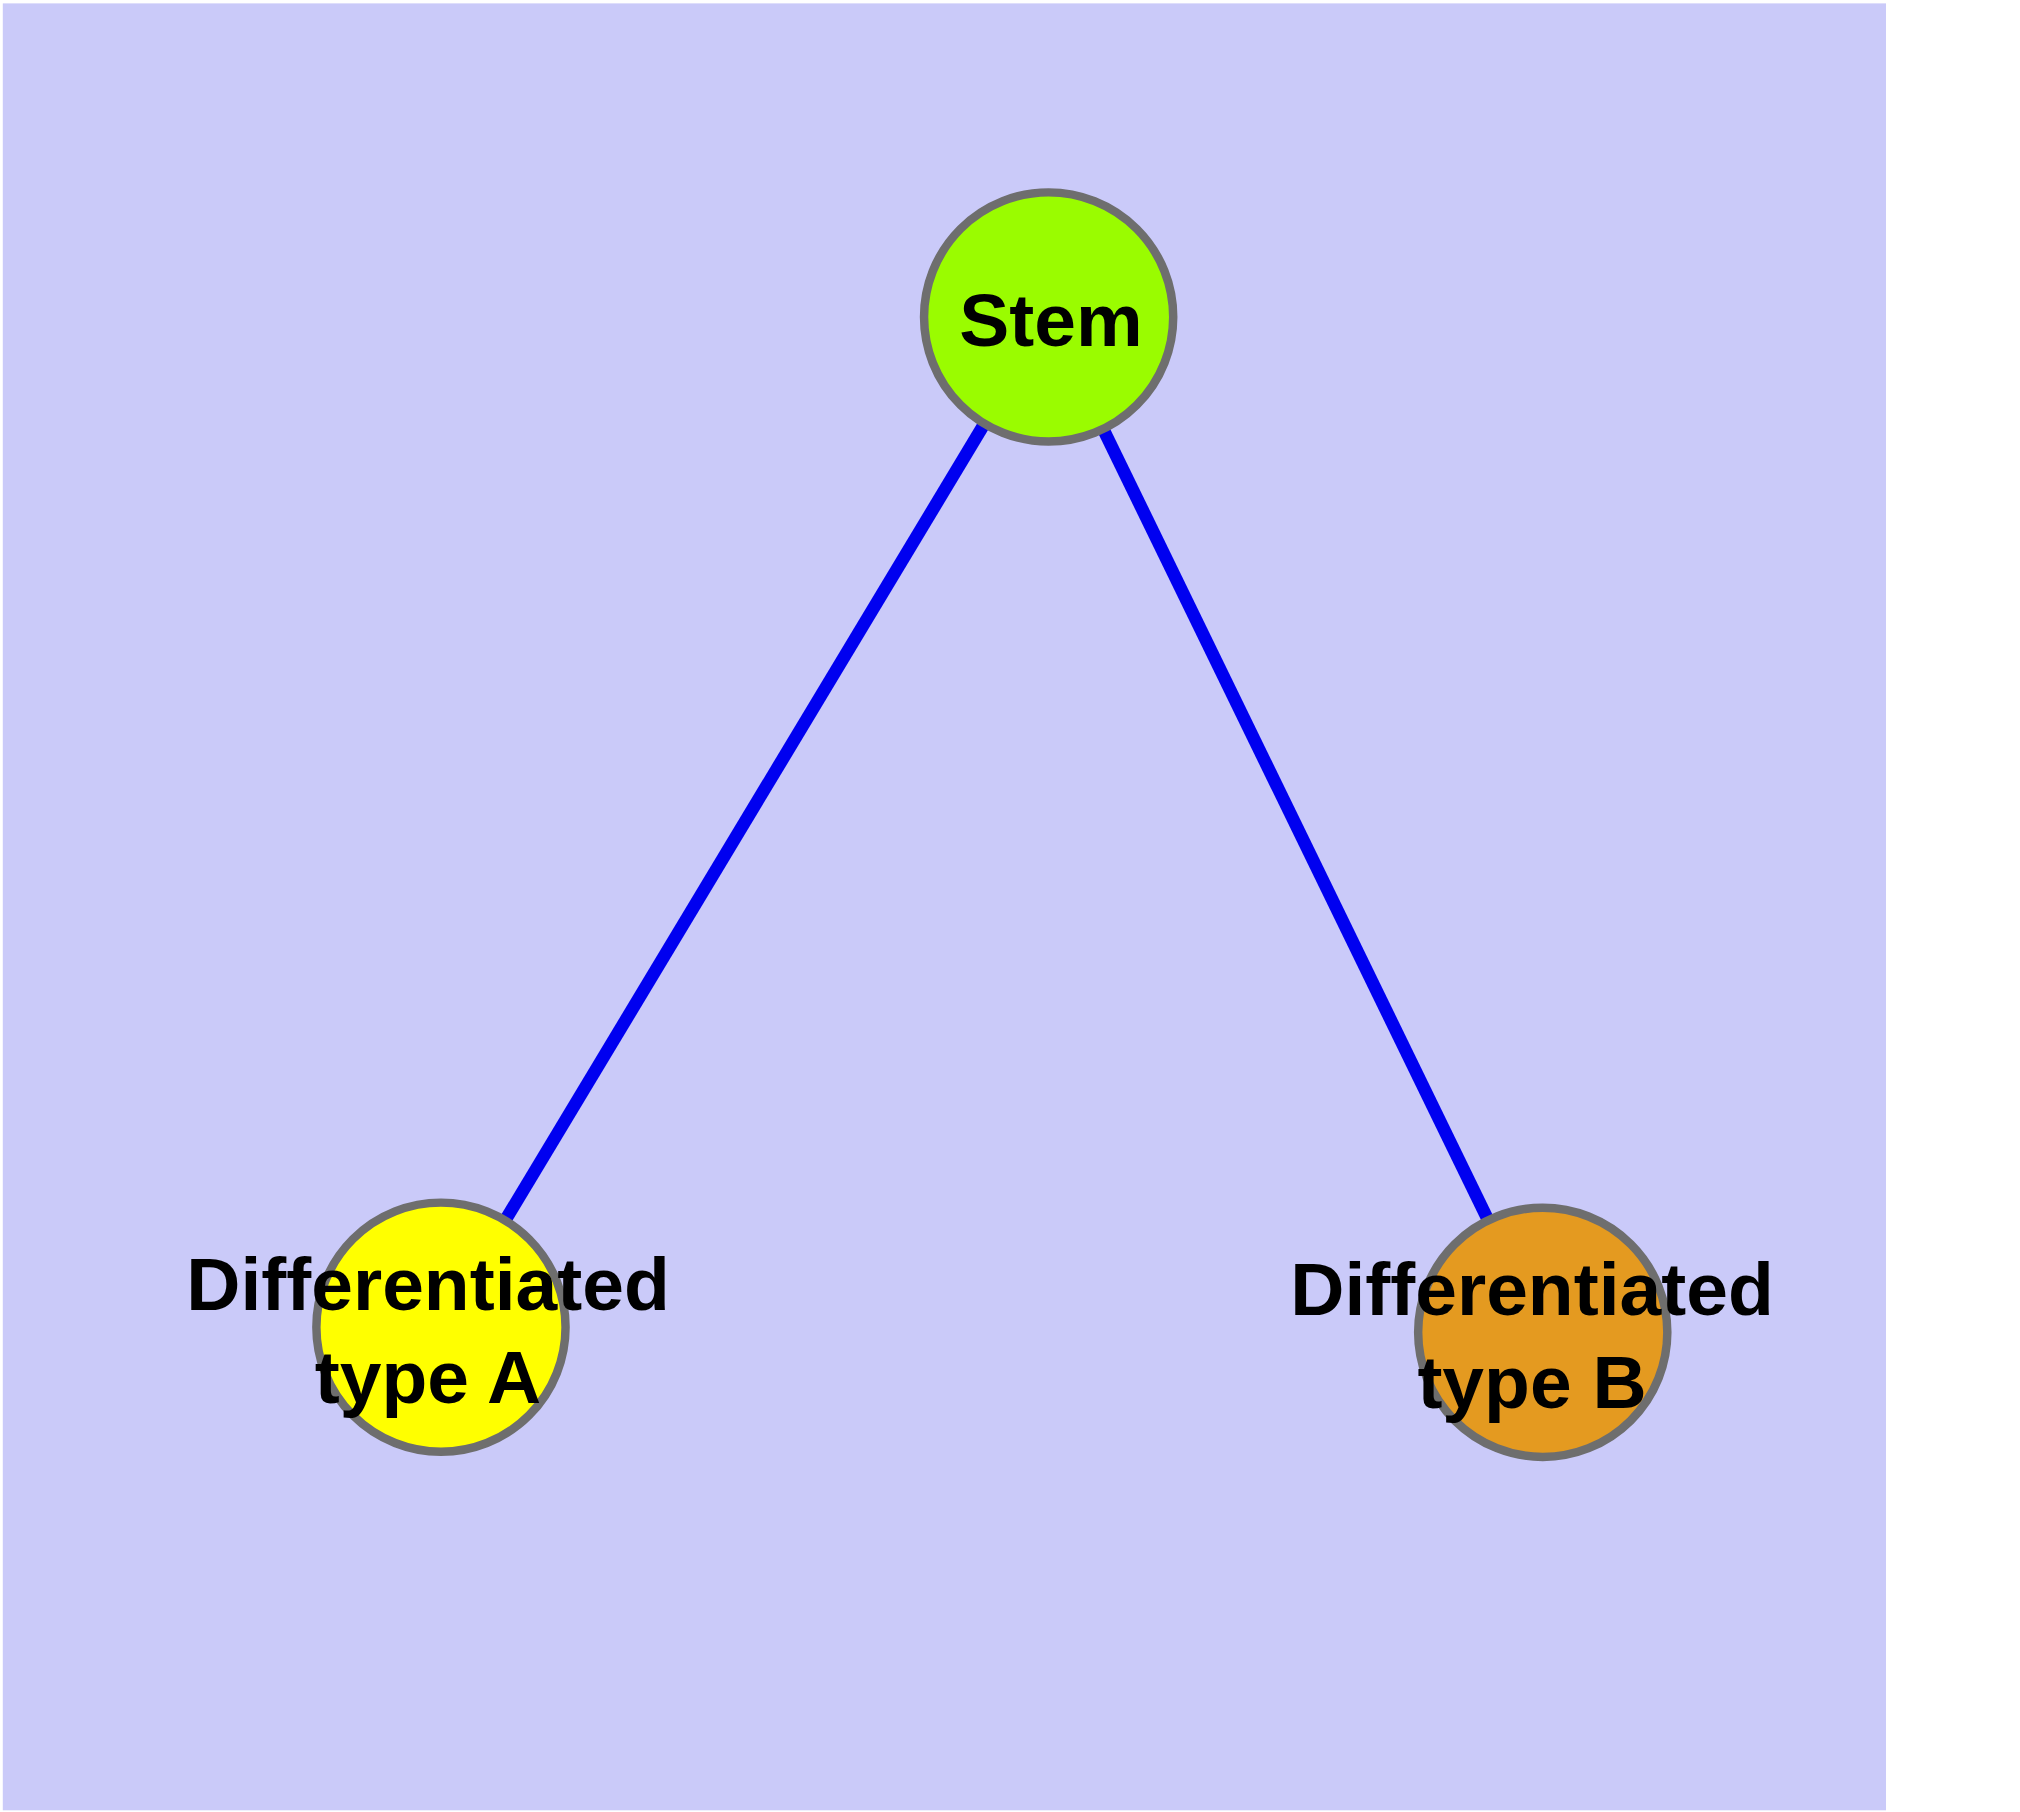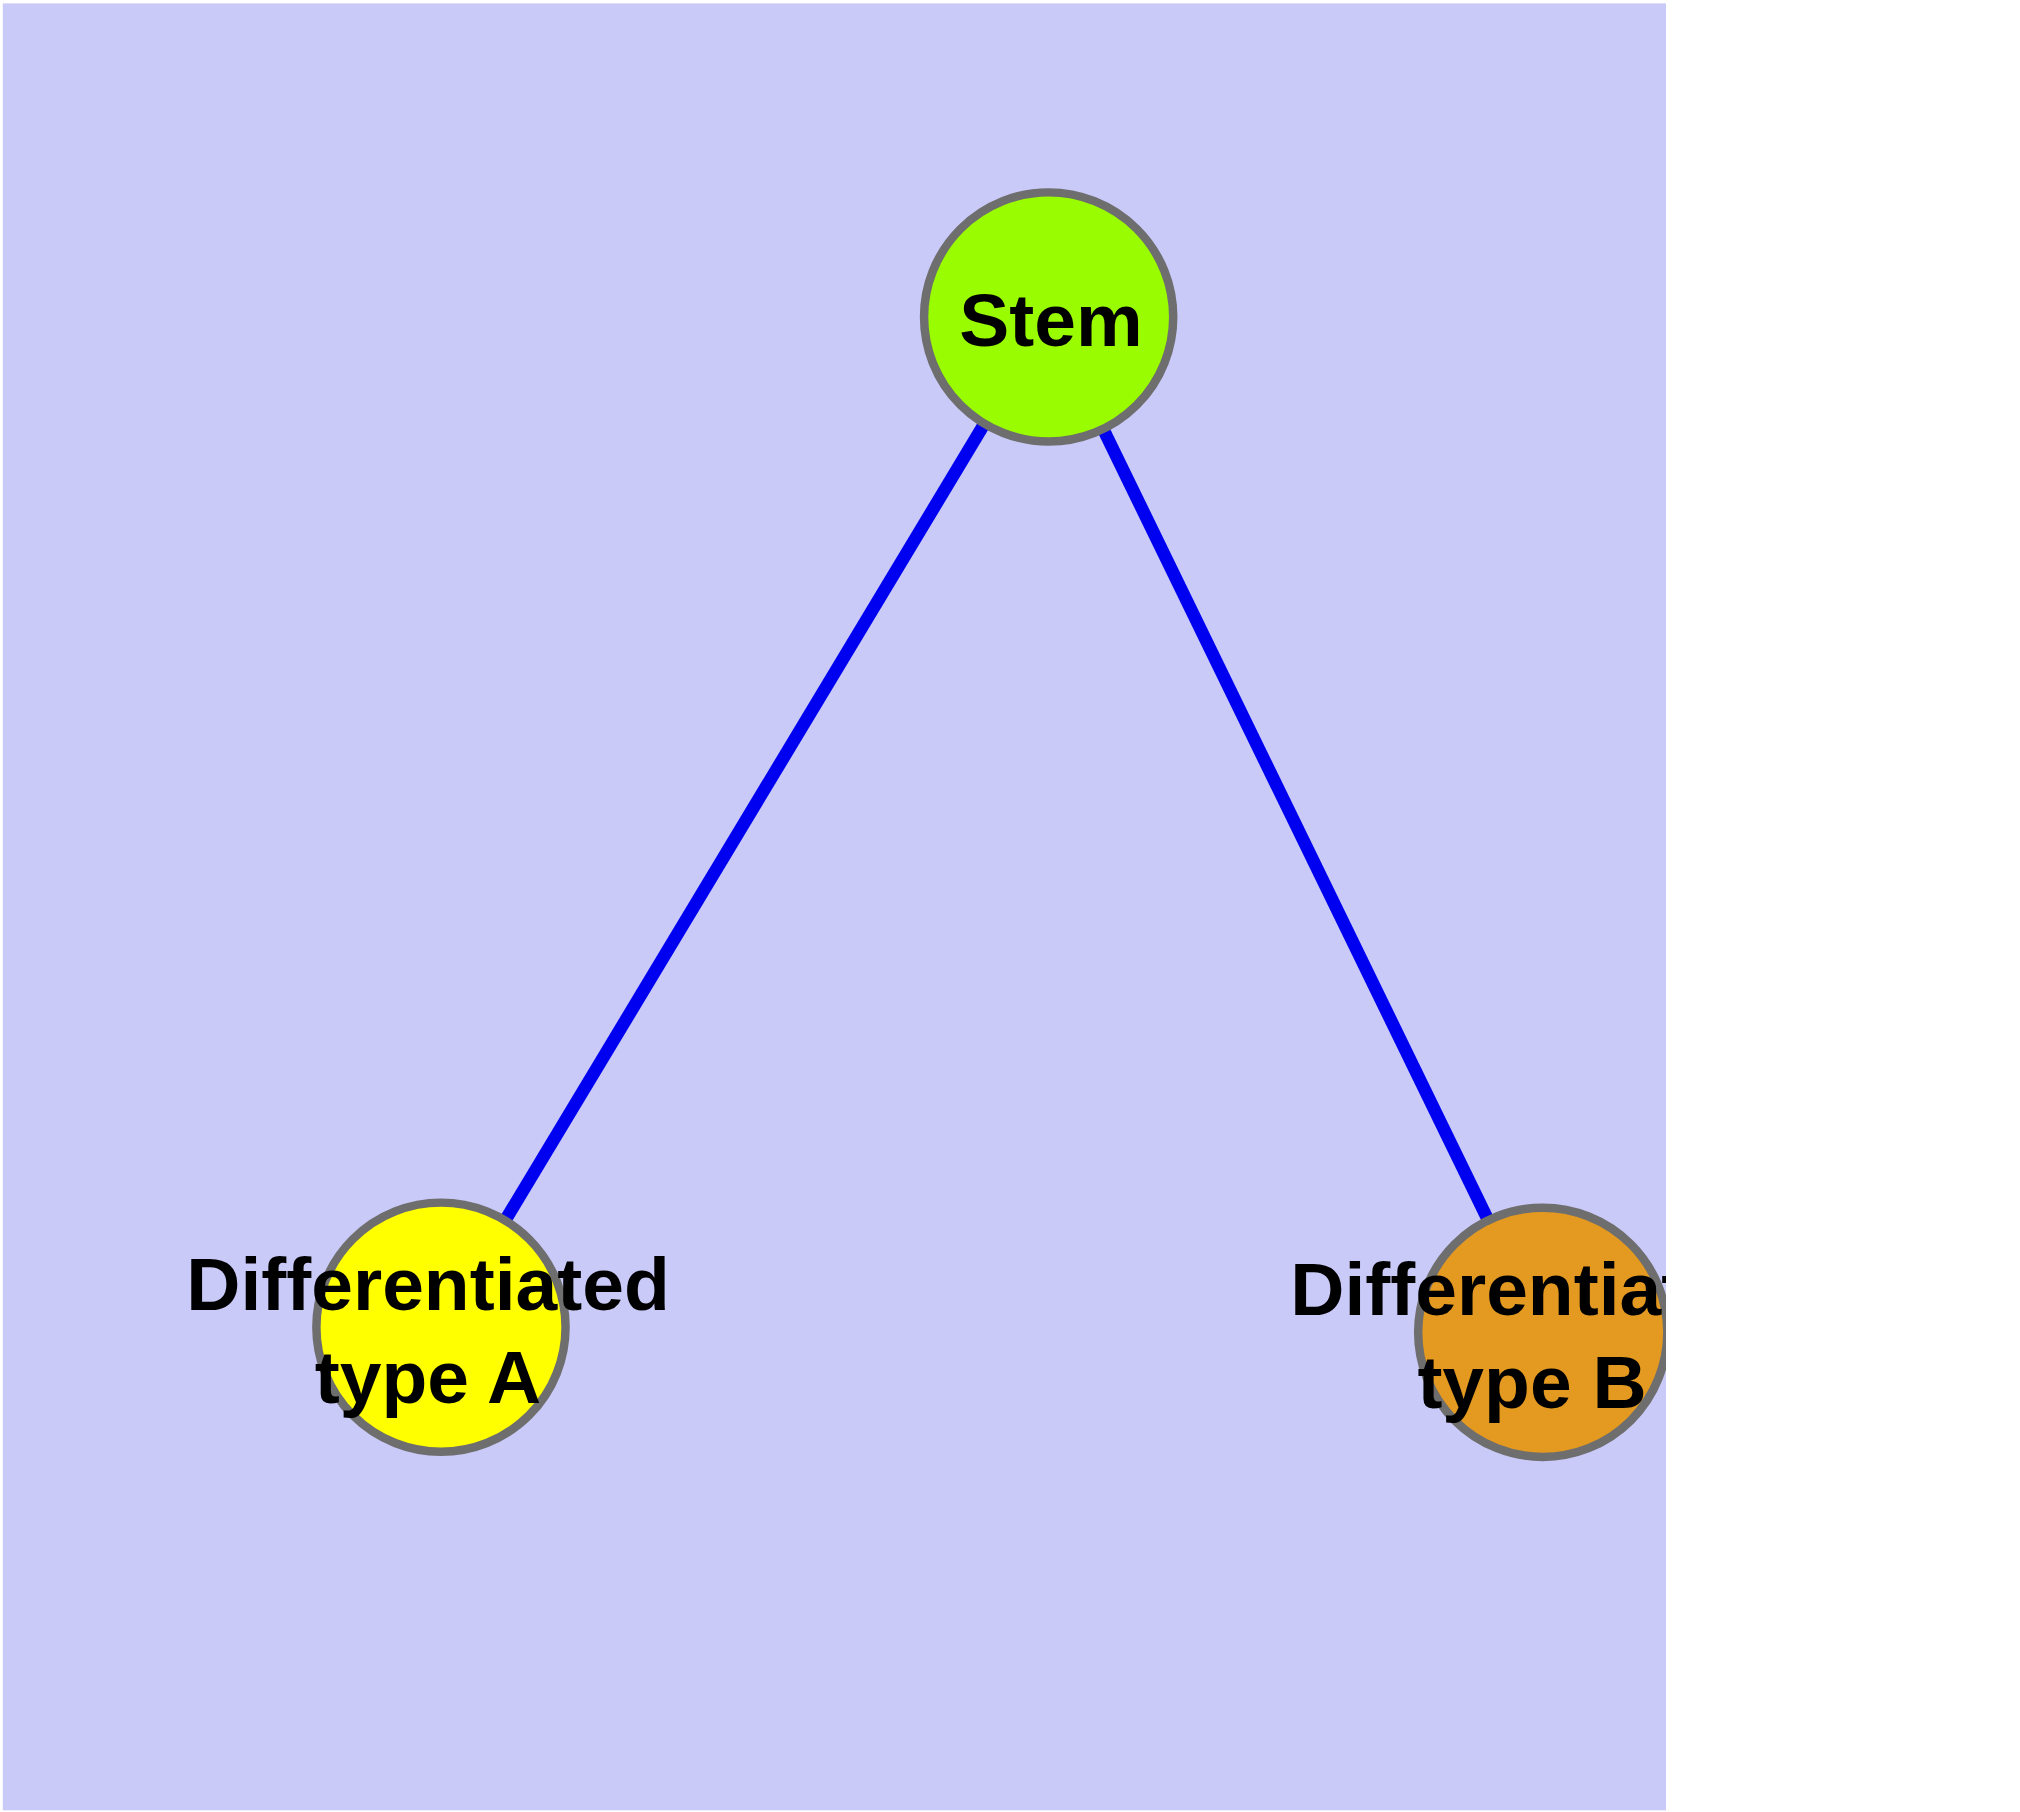--- a/index.html
+++ b/index.html
@@ -2,21 +2,21 @@
 <html style="font-size:13.6px"><head>
 <meta charset="utf-8">
 <style>
   html, body {
     margin: 0;
     padding: 0;
     background: #ffffff;
   }
   .canvas {
     position: relative;
-    width: 1666px;
+    width: 1886px;
     height: 1812px;
     background: #ffffff;
     overflow: hidden;
     font-family: "Liberation Sans", "DejaVu Sans", sans-serif;
   }
   .graph-svg {
     position: absolute;
     left: 0;
     top: 0;
     width: 2021px;

